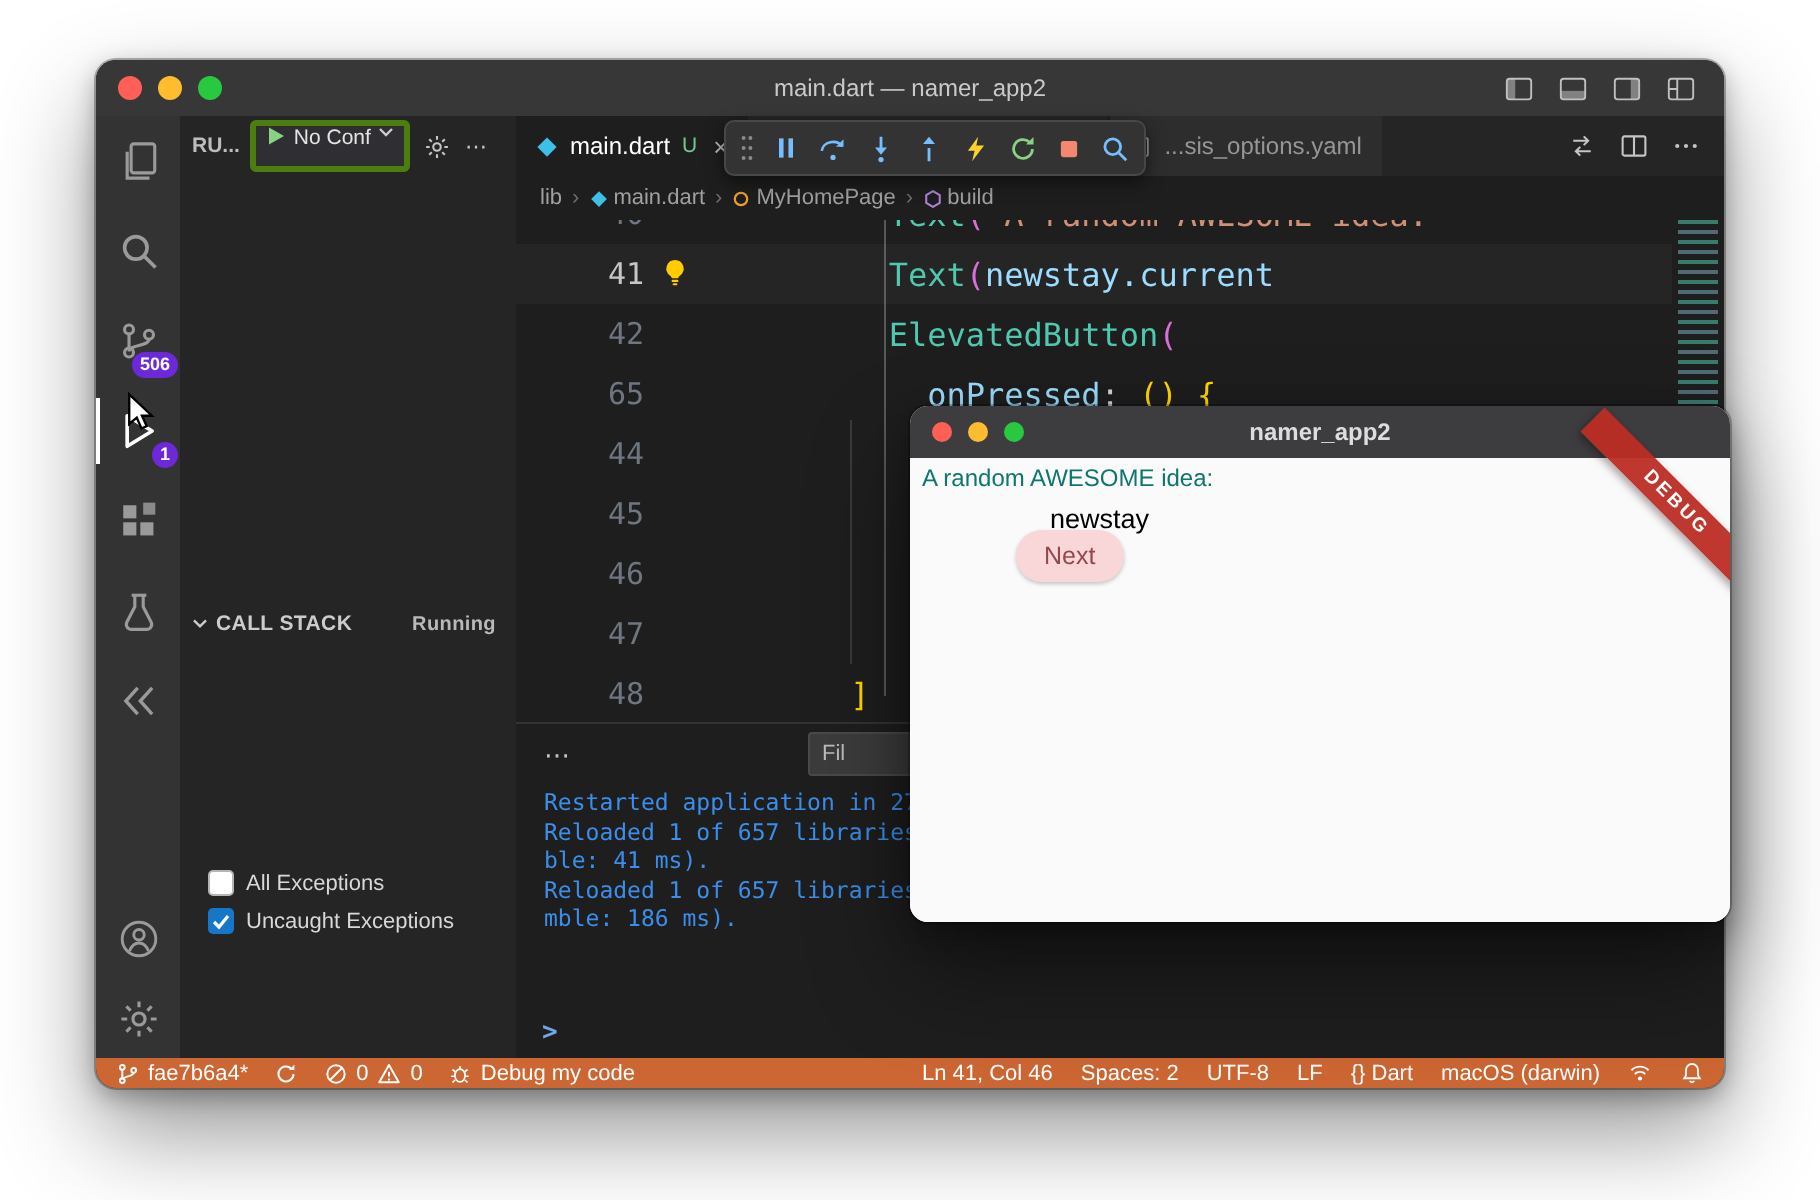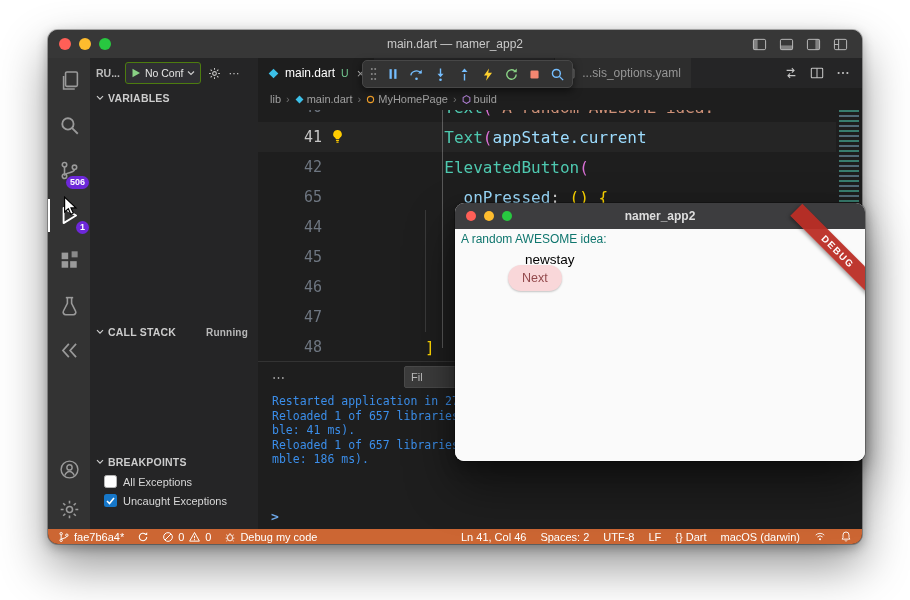--- a/index.html
+++ b/index.html
@@ -27,21 +27,21 @@
   .ab-item.active::before{content:"";position:absolute;left:0;top:6px;bottom:6px;width:2px;background:#ffffff;}
   .ab-badge{position:absolute;right:1px;bottom:4px;background:#6d28d9;color:#fff;font-size:9px;
             border-radius:9px;padding:1px 4px;line-height:11px;font-weight:bold;}
   .ab-bottom{margin-top:auto;display:flex;flex-direction:column;align-items:center;}
   .ab-bottom .ab-item{height:40px;}
 
   
   .sidebar{width:168px;background:#252526;color:#cccccc;display:flex;flex-direction:column;flex:0 0 auto;font-size:11px;}
   .sb-header{height:30px;display:flex;align-items:center;gap:5px;padding:0 6px;flex:0 0 auto;}
   .sb-title{font-size:10.5px;color:#bdbdbd;font-weight:bold;white-space:nowrap;}
-  .run-config{display:flex;align-items:center;gap:4px;background:#2f2f33;border:1px solid #4d7c0f;
+  .run-config{display:flex;align-items:flex-start;gap:4px;background:#2f2f33;border:3px solid #4d7c0f;
               border-radius:3px;height:20px;padding:0 5px;color:#e4e4e4;font-size:10.5px;white-space:nowrap;}
   .sb-icon{color:#c5c5c5;margin-left:2px;}
   .section-hdr{height:20px;display:flex;align-items:center;gap:4px;padding:0 6px;font-weight:bold;
                font-size:10.5px;color:#cccccc;flex:0 0 auto;letter-spacing:.2px;}
   .section-hdr .spacer{flex:1;}
   .section-status{font-weight:bold;color:#b9b9b9;font-size:10px;padding-right:4px;}
   .section-body{flex:0 0 auto;}
   .chev{color:#cccccc;}
   .bp-row{height:19px;display:flex;align-items:center;gap:6px;padding-left:14px;color:#d8d8d8;font-size:11px;}
   .checkbox{width:13px;height:13px;border-radius:2.5px;box-sizing:border-box;display:flex;align-items:center;justify-content:center;}
@@ -270,46 +270,34 @@
             <svg width="13" height="13" viewBox="0 0 16 16">
               <circle cx="8" cy="8" r="2.3" fill="none" stroke="currentColor" stroke-width="1.3"></circle>
               <g stroke="currentColor" stroke-width="1.3">
                 <path d="M8 1.3v2.2M8 12.5v2.2M1.3 8h2.2M12.5 8h2.2M3.2 3.2l1.6 1.6M11.2 11.2l1.6 1.6M12.8 3.2l-1.6 1.6M4.8 11.2l-1.6 1.6"></path>
               </g>
             </svg>
           </span>
         <span class="sb-icon">⋯</span>
       </div>
 
+      <div class="section-body" style="height:118px"></div>
+
+      <div class="section-body" style="height:96px"></div>
+
       <div class="section-hdr">
         <svg class="chev" width="8" height="6" viewBox="0 0 8 6">
             <path d="M1 1.2l3 3 3-3" fill="none" stroke="currentColor" stroke-width="1.2"></path>
           </svg>
-        <span>VARIABLES</span>
-      </div>
-      <div class="section-body" style="height:118px"></div>
-
-      <div class="section-body" style="height:96px"></div>
-
-      <div class="section-hdr">
-        <svg class="chev" width="8" height="6" viewBox="0 0 8 6">
-            <path d="M1 1.2l3 3 3-3" fill="none" stroke="currentColor" stroke-width="1.2"></path>
-          </svg>
         <span>CALL STACK</span>
         <span class="spacer"></span>
         <span class="section-status">Running</span>
       </div>
       <div class="section-body" style="height:110px"></div>
 
-      <div class="section-hdr">
-        <svg class="chev" width="8" height="6" viewBox="0 0 8 6">
-            <path d="M1 1.2l3 3 3-3" fill="none" stroke="currentColor" stroke-width="1.2"></path>
-          </svg>
-        <span>BREAKPOINTS</span>
-      </div>
       <div class="bp-row">
         <span class="checkbox unchecked"></span>
         <span>All Exceptions</span>
       </div>
       <div class="bp-row">
         <span class="checkbox checked">
           <svg width="9" height="8" viewBox="0 0 9 8">
               <path d="M1 4l2.5 2.5L8 1" fill="none" stroke="#ffffff" stroke-width="1.6"></path>
             </svg>
         </span>
@@ -462,21 +450,21 @@
             <span class="gutter">40</span>
             <span class="code i10"><span class="cls">Text</span><span class="pnk">(</span><span class="str">'A random AWESOME idea:'</span></span>
           </div>
           <div class="code-line active">
             <span class="gutter">41</span>
             <span class="lightbulb"><svg width="15" height="16" viewBox="0 0 16 17">
                   <path d="M8 1a4.6 4.6 0 00-2.6 8.4c.5.4.9 1 .9 1.4h3.4c0-.4.4-1 .9-1.4A4.6 4.6 0 008 1z" fill="#ffcc00"></path>
                   <rect x="6.2" y="11.6" width="3.6" height="1.2" rx=".5" fill="#ffcc00"></rect>
                   <rect x="6.7" y="13.4" width="2.6" height="1.1" rx=".5" fill="#ffcc00"></rect>
                 </svg></span>
-            <span class="code i10"><span class="cls">Text</span><span class="pnk">(</span><span class="blu">appState.current</span></span>
+            <span class="code i10"><span class="cls">Text</span><span class="pnk">(</span><span class="blu">newstay.current</span></span>
           </div>
           <div class="code-line">
             <span class="gutter">42</span>
             <span class="code i10"><span class="cls">ElevatedButton</span><span class="pnk">(</span></span>
           </div>
           <div class="code-line">
             <span class="gutter">65</span>
             <span class="code i12"><span class="blu">onPressed</span><span class="fg">: </span><span class="gld">() {</span></span>
           </div>
           <div class="code-line">

